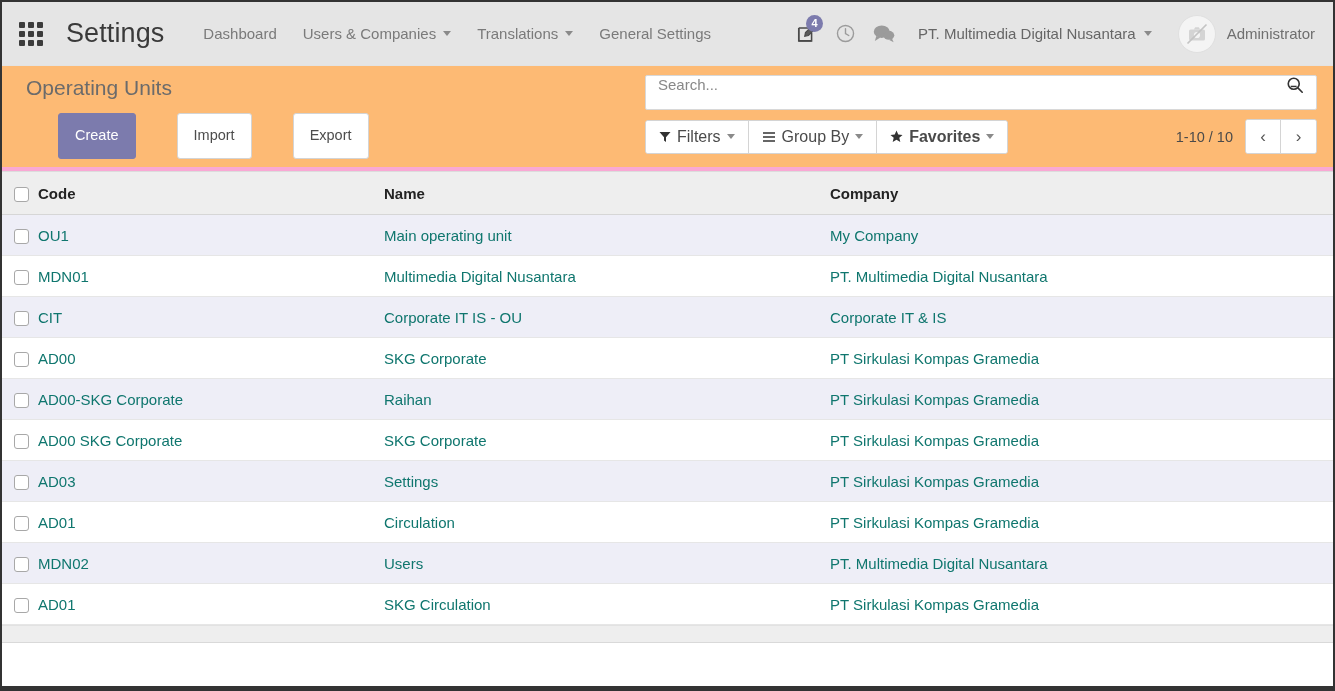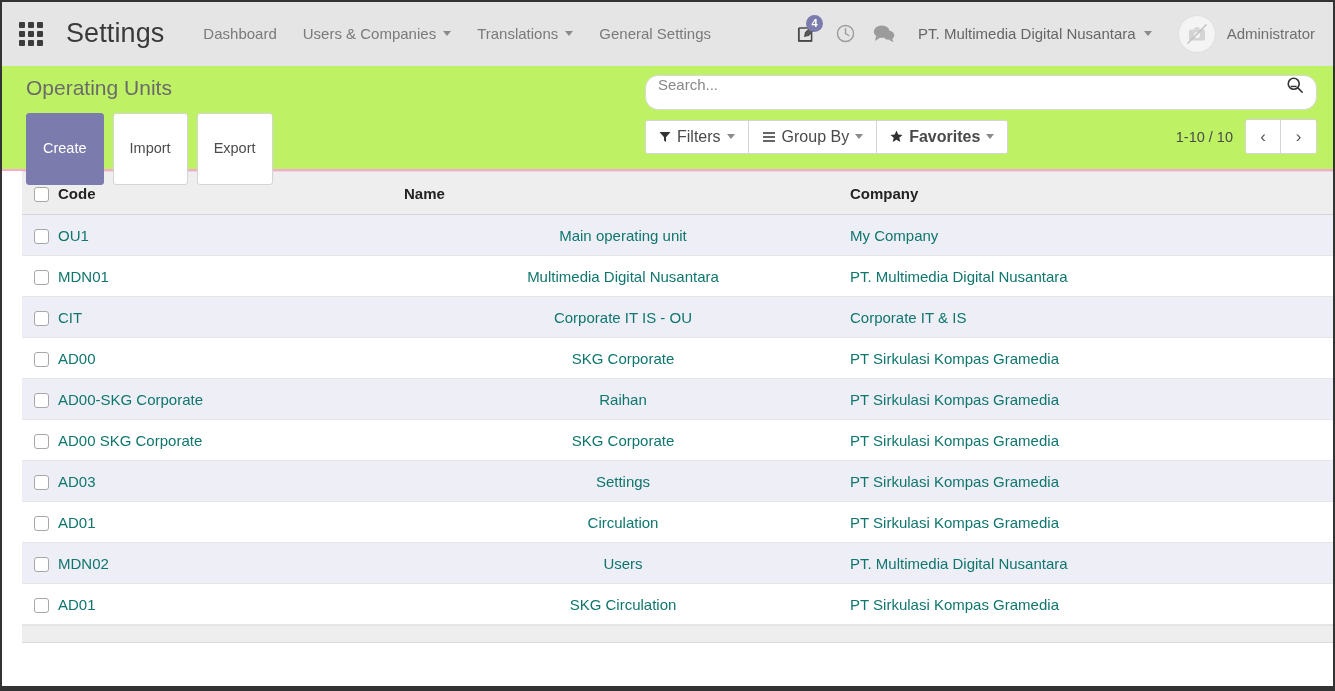--- a/index.html
+++ b/index.html
@@ -155,22 +155,22 @@
     overflow: hidden;
   }
   .username {
     font-size: 15px;
     color: #6f6f6f;
     white-space: nowrap;
   }
 
   
   .control-panel {
-    background: #bef264;
-    border-bottom: 2px solid #f9a8d4;
+    background: #fdba74;
+    border-bottom: 4px solid #f9a8d4;
     padding: 12px 18px 12px 24px;
     position: relative;
     height: 105px;
   }
 
   .cp-left {
     position: absolute;
     left: 24px;
     top: 10px;
     width: 620px;
@@ -182,25 +182,26 @@
     font-weight: 400;
     margin-bottom: 13px;
     white-space: nowrap;
   }
 
   .btn-row { display: flex; gap: 9px; align-items: center; }
 
   .btn {
     font-family: "Liberation Sans", sans-serif;
     font-size: 14.5px;
-    padding: 25px 16px;
+    padding: 12px 16px;
     border-radius: 3px;
     cursor: pointer;
     line-height: 1.35;
     white-space: nowrap;
+    margin-left: 32px;
   }
   .btn-primary {
     background: #7c7bad;
     color: #ffffff;
     border: 1px solid #7c7bad;
   }
   .btn-default {
     background: #ffffff;
     color: #4c4c4c;
     border: 1px solid #d4d4d4;
@@ -210,21 +211,21 @@
   .cp-right {
     position: absolute;
     right: 16px;
     top: 9px;
     width: 672px;
   }
 
   .searchbox {
     height: 35px;
     border: 1px solid #d8d8d8;
-    border-radius: 13px;
+    border-radius: 2px;
     background: #ffffff;
     display: flex;
     align-items: center;
     padding: 0 10px 16px 12px;
     margin-bottom: 9px;
   }
   .searchbox input {
     flex: 1;
     border: none;
     outline: none;
@@ -299,21 +300,20 @@
     cursor: pointer;
     color: #555;
     font-size: 17px;
     font-family: "Liberation Sans", sans-serif;
   }
   .pager-btn:last-child { border-right: none; }
 
   
   .list-wrap {
     background: #ffffff;
-    padding-left: 20px;
   }
   table.list {
     width: 100%;
     border-collapse: collapse;
     table-layout: fixed;
   }
   table.list thead th {
     background: #eeeeee;
     border-bottom: 1px solid #d6d6d6;
     border-top: 1px solid #dcdcdc;
@@ -334,21 +334,21 @@
     white-space: nowrap;
     overflow: hidden;
     text-overflow: ellipsis;
     cursor: pointer;
   }
   tbody tr.odd td { background: #eeeef7; }
   tbody tr.even td { background: #ffffff; }
 
   .col-check { width: 36px; padding-left: 12px !important; }
   .col-code  { width: 346px; }
-  .col-name  { width: 446px; text-align: center; }
+  .col-name  { width: 446px; }
   .col-comp  { width: auto; }
 
   .chk {
     width: 15px;
     height: 15px;
     border: 1px solid #a8a8a8;
     border-radius: 3px;
     background: #ffffff;
     display: inline-block;
     vertical-align: middle;

